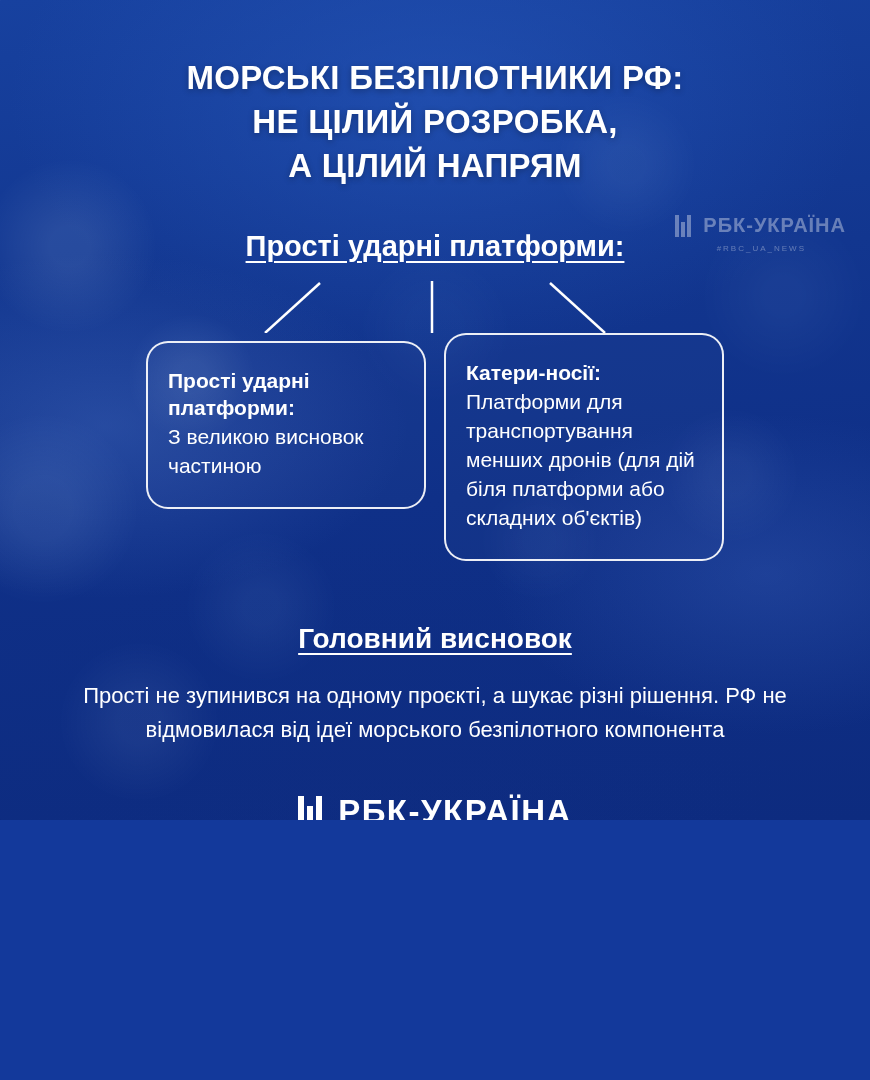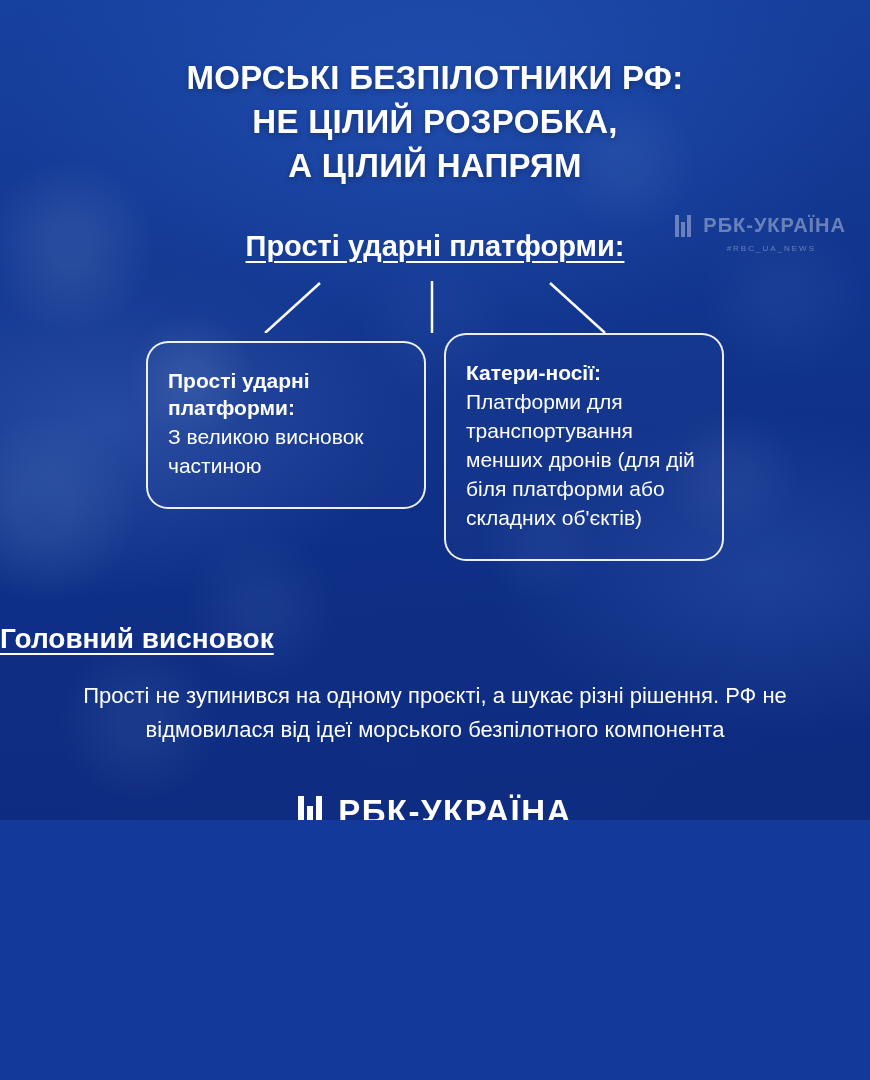--- a/index.html
+++ b/index.html
@@ -85,21 +85,21 @@
   .wm-mark span {
     position: absolute; bottom: 0; width: 4px; background: #ffffff;
   }
   .wm-mark span:nth-child(1) { left: 0;  height: 22px; }
   .wm-mark span:nth-child(2) { left: 6px; height: 15px; }
   .wm-mark span:nth-child(3) { left: 12px; height: 22px; }
   .wm-text {
     color: #fff; font-weight: bold; font-size: 20px; letter-spacing: 1px;
   }
   .wm-sub {
-    position: absolute; top: 30px; right: 30px;
+    position: absolute; top: 30px; right: 40px;
     color: #fff; font-size: 8px; letter-spacing: 2px; opacity: 0.9;
   }
 
   
   .section-title {
     margin-top: 42px;
     text-align: center;
     color: #ffffff;
     font-size: 29px;
     font-weight: bold;
@@ -139,20 +139,21 @@
     font-size: 21px;
     line-height: 1.38;
   }
   .card.c1 { margin-top: 8px; }
   .card.c2 { margin-top: 22px; }
   .card.c3 { margin-top: 0px; }
 
   
   .conclusion-title {
     margin-top: 62px;
+    text-align: center;
     color: #ffffff;
     font-size: 28px;
     font-weight: bold;
     text-decoration: underline;
     text-underline-offset: 5px;
     text-decoration-thickness: 2px;
   }
   .conclusion-body {
     margin: 24px auto 0 auto;
     width: 720px;

